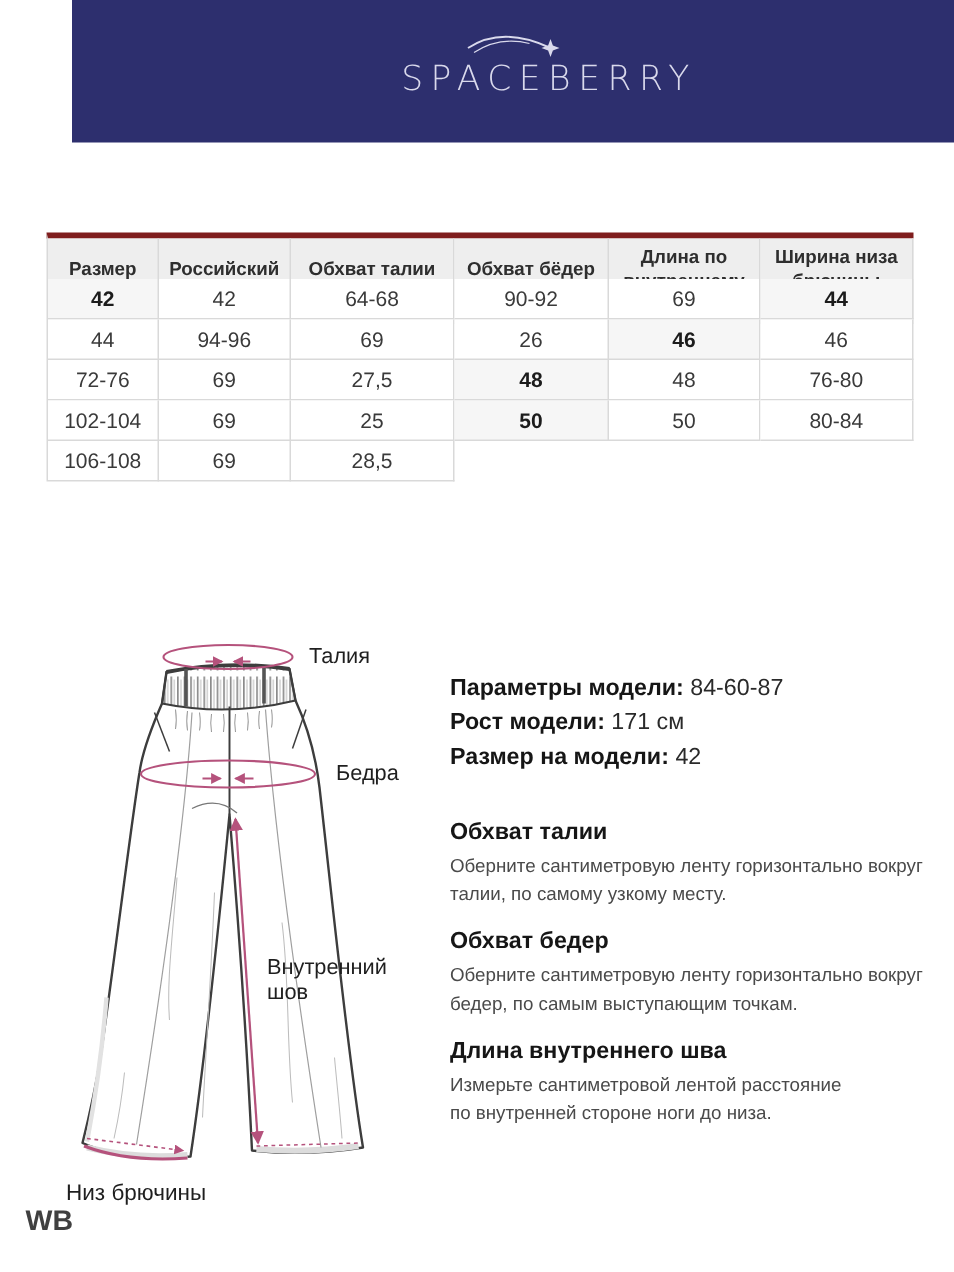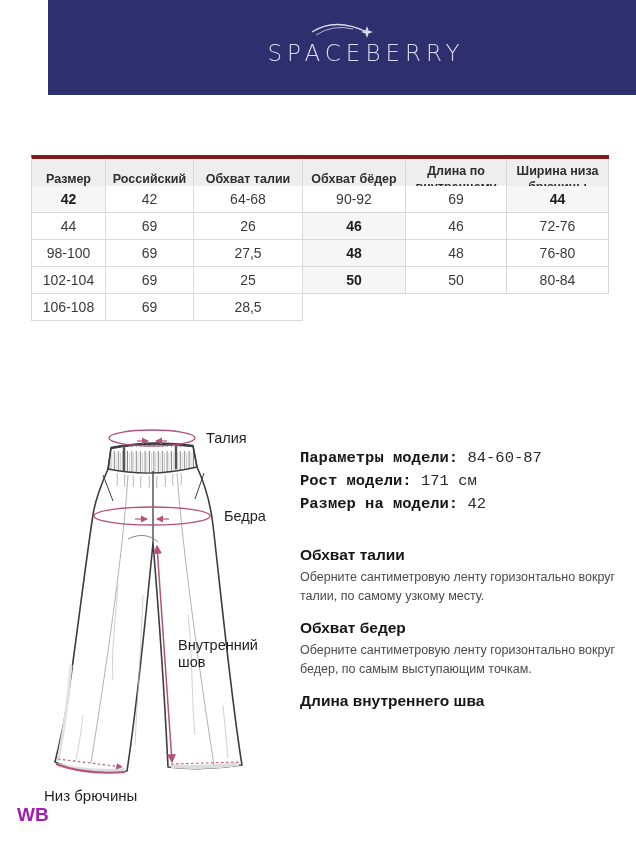--- a/index.html
+++ b/index.html
@@ -25,27 +25,27 @@
   .fc { background:#f6f6f6; font-weight:700; font-size:14px; color:#1c1c1c; }
   .dc { font-size:14px; color:#3a3a3a; }
 
   
   .pants-wrap { position:absolute; left:25px; top:415px; width:270px; height:400px; }
   .dlabel { position:absolute; font-size:14.5px; font-weight:500; color:#1f1f1f; line-height:17px; }
   #lbl-waist  { left:206px; top:430px; }
   #lbl-hips   { left:224px; top:508px; }
   #lbl-inseam { left:178px; top:637px; width:100px; }
   #lbl-hem    { left:44px;  top:787px; font-size:15px; }
-  .watermark  { position:absolute; left:17px; top:804px; font-size:19px; font-weight:700; color:#a21caf; }
+  .watermark  { position:absolute; left:17px; top:804px; font-size:19px; font-weight:700; color:#404040; }
 
   
   .info-col { position:absolute; left:300px; top:447px; width:330px; }
   .model-line { font-size:15.5px; line-height:23px; color:#2a2a2a; }
   .model-line b { font-weight:700; color:#161616; }
-  .model-block { margin-bottom:30px;font-family:Liberation Mono, monospace; }
+  .model-block { margin-bottom:30px; }
   .instr h3 { font-size:15.5px; font-weight:700; color:#161616; margin:14px 0 4px; }
   .instr .first h3 { margin-top:0; }
   .instr p { font-size:12.5px; line-height:18.5px; color:#4a4a4a; white-space:pre-line; margin-bottom:1px; }
 </style>
 </head>
 <body>
 
 <div id="page">
 
   <div class="brand-band">
@@ -76,27 +76,27 @@
 (см)</div>
 
     <div class="cell fc">42</div>
     <div class="cell dc">42</div>
     <div class="cell dc">64-68</div>
     <div class="cell dc">90-92</div>
     <div class="cell dc">69</div>
 
     <div class="cell fc">44</div>
     <div class="cell dc">44</div>
+    <div class="cell dc">94-96</div>
     <div class="cell dc">69</div>
     <div class="cell dc">26</div>
 
     <div class="cell fc">46</div>
     <div class="cell dc">46</div>
     <div class="cell dc">72-76</div>
-    <div class="cell dc">98-100</div>
     <div class="cell dc">69</div>
     <div class="cell dc">27,5</div>
 
     <div class="cell fc">48</div>
     <div class="cell dc">48</div>
     <div class="cell dc">76-80</div>
     <div class="cell dc">102-104</div>
     <div class="cell dc">69</div>
     <div class="cell dc">25</div>
 
@@ -215,18 +215,20 @@
         <p>Оберните сантиметровую ленту горизонтально вокруг
 талии, по самому узкому месту.</p>
       </div>
       <div>
         <h3>Обхват бедер</h3>
         <p>Оберните сантиметровую ленту горизонтально вокруг
 бедер, по самым выступающим точкам.</p>
       </div>
       <div>
         <h3>Длина внутреннего шва</h3>
+        <p>Измерьте сантиметровой лентой расстояние
+по внутренней стороне ноги до низа.</p>
       </div>
     </div>
   </div>
 
   <div class="watermark">WB</div>
 </div>
 
 </body></html>

